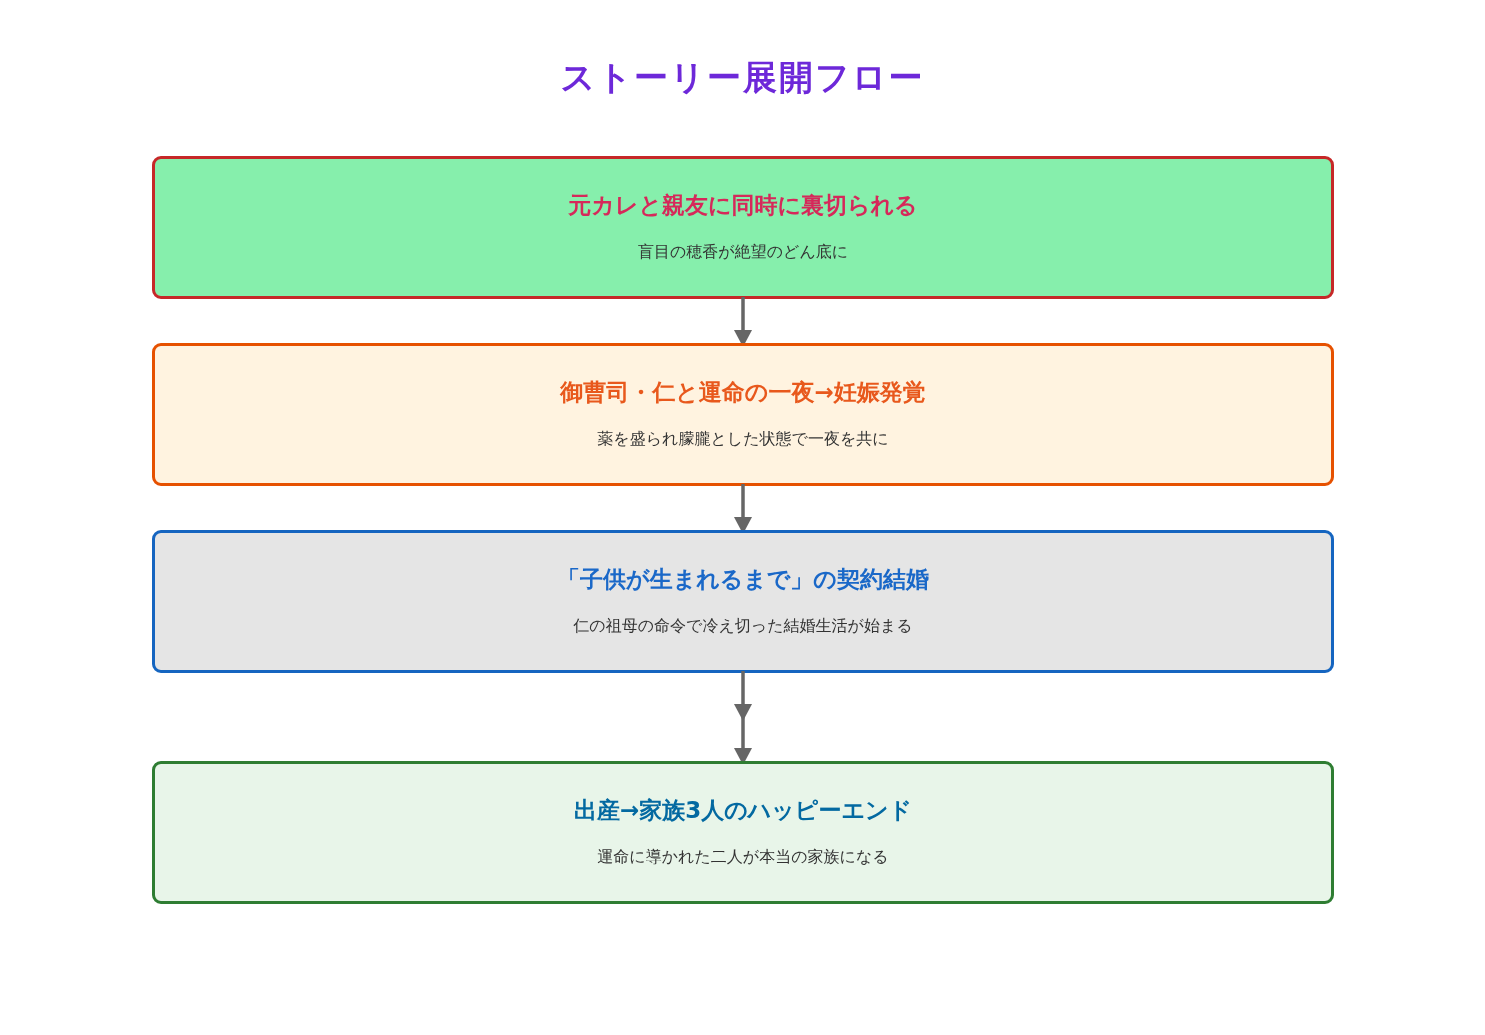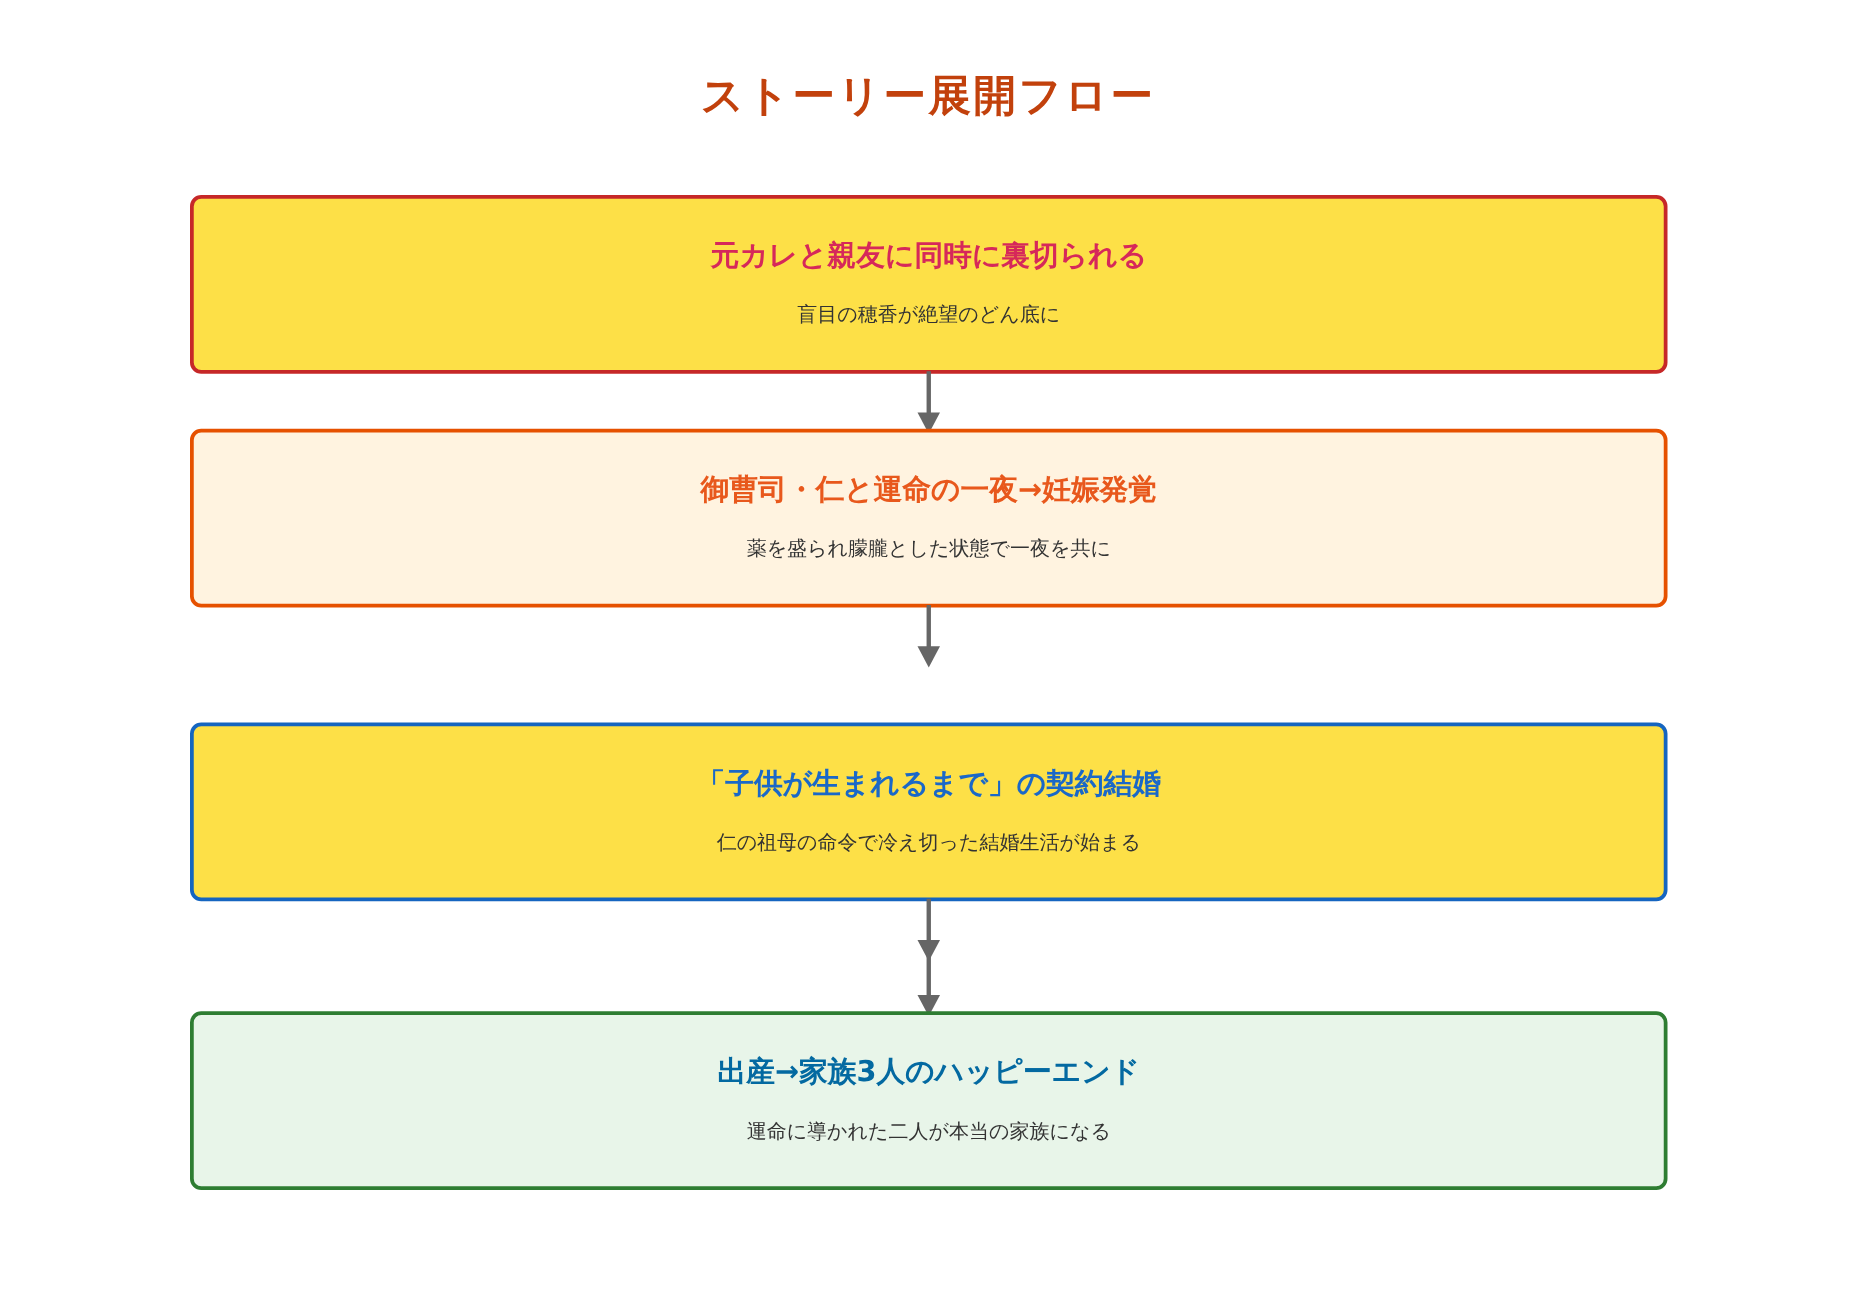--- a/index.html
+++ b/index.html
@@ -25,21 +25,21 @@
 
   .page-title {
     position: absolute;
     top: 34px;
     left: 0;
     width: 1485px;
     text-align: center;
     font-size: 34px;
     font-weight: 700;
     letter-spacing: 2px;
-    color: #c2410c;
+    color: #6d28d9;
     line-height: 1.2;
     white-space: nowrap;
   }
 
   .flow {
     position: absolute;
     top: 156px;
     left: 152px;
     width: 1182px;
   }
@@ -86,25 +86,25 @@
     position: absolute;
     left: 0;
     top: -2px;
     width: 1182px;
     height: 50px;
     display: block;
     overflow: visible;
   }
 
   
-  .node-red    { border-color: #c62828; background: #fde047; }
+  .node-red    { border-color: #c62828; background: #86efac; }
   .node-red    .node-title { color: #d6285a; }
   .node-orange { border-color: #e65100; background: #fff3e0; justify-content: center; }
   .node-orange .node-title { color: #e8581c; }
-  .node-blue   { border-color: #1565c0; background: #fde047; margin-top: 48px; }
+  .node-blue   { border-color: #1565c0; background: #e5e5e5; }
   .node-blue   .node-title { color: #1a68c8; }
   .node-purple { border-color: #6a1b9a; background: #f3e5f5; }
   .node-purple .node-title { color: #7b1fa2; }
   .node-green  { border-color: #2e7d32; background: #e8f5e9; }
   .node-green  .node-title { color: #0369a1; }
 </style>
 </head>
 <body>
 
 <div class="page">

